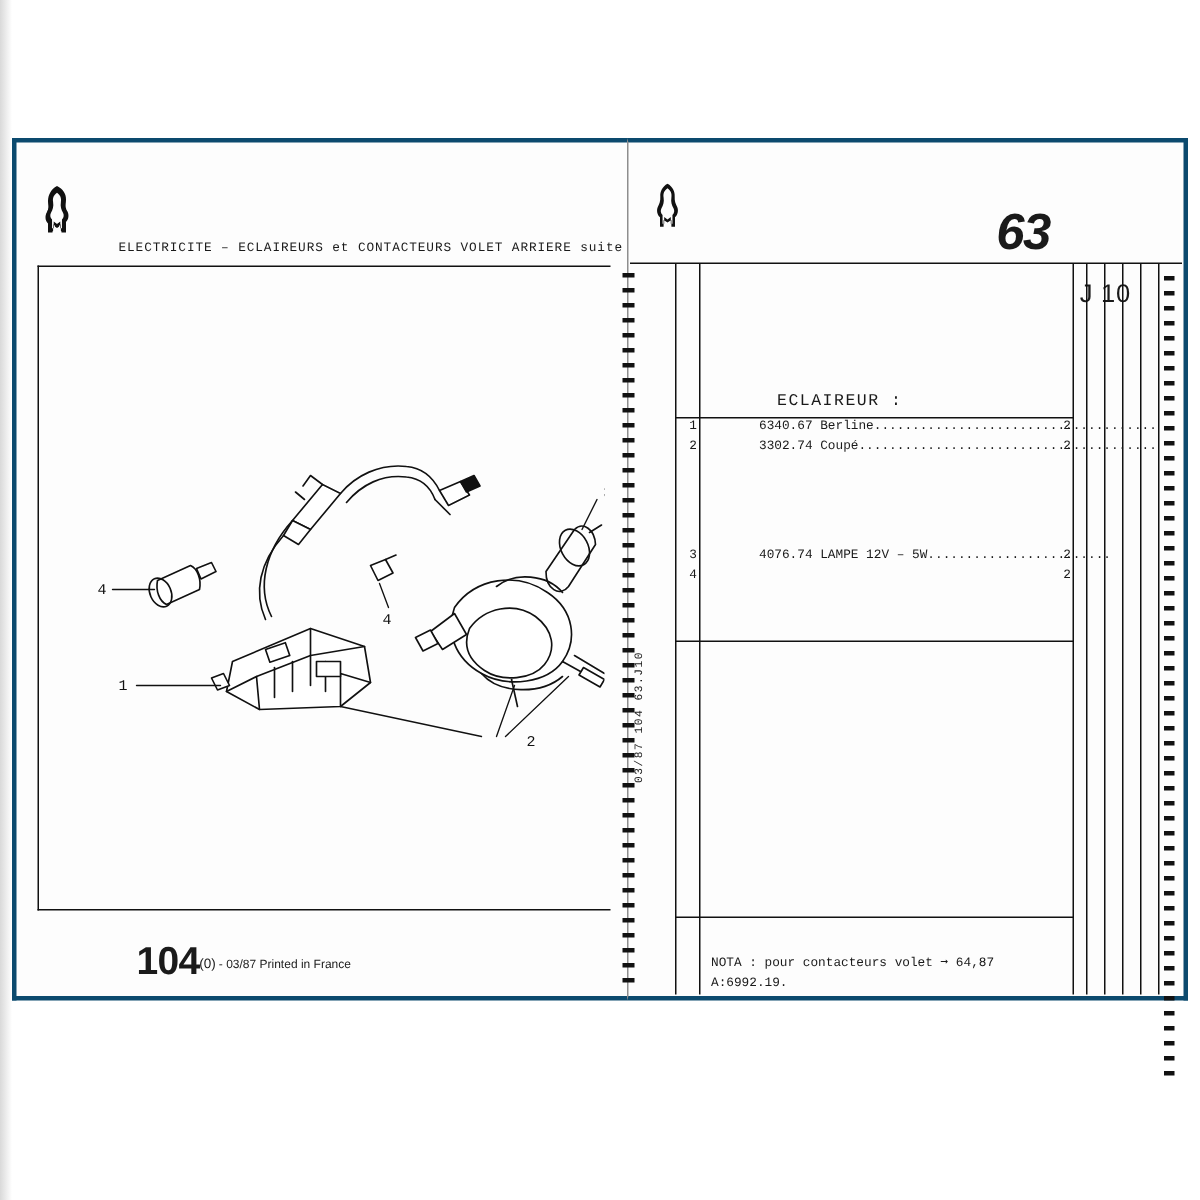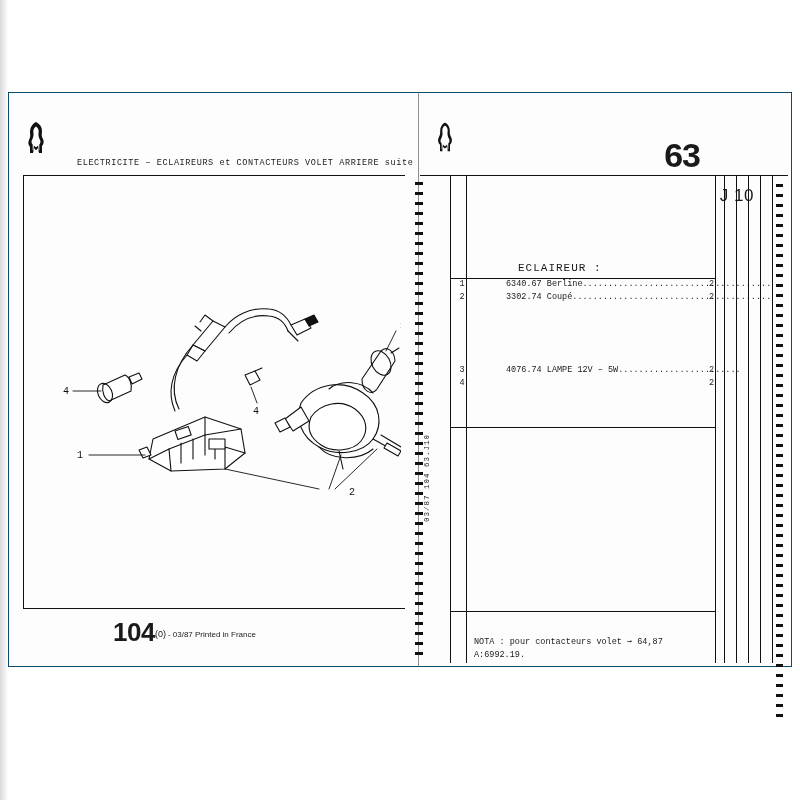--- a/index.html
+++ b/index.html
@@ -27,21 +27,21 @@
     top: 92px;
     width: 784px;
     height: 575px;
   }
 
   .leaf {
     position: absolute;
     top: 0;
     bottom: 0;
     background: #fdfdfd;
-    border: 1px solid #0c4a6e;
+    border: 3px solid #0c4a6e;
     box-sizing: border-box;
   }
   .leaf.left {
     left: 0;
     width: 410px;
     border-right: none;
   }
   .leaf.right {
     left: 410px;
     width: 374px;
@@ -86,23 +86,22 @@
     left: 68px;
     top: 65px;
     font-size: 8.5px;
     letter-spacing: 0.6px;
     white-space: nowrap;
   }
 
   .left-footer {
     position: absolute;
     left: 80px;
-    bottom: 18px;
+    bottom: 8px;
     white-space: nowrap;
-    margin-left: 24px;
   }
   .left-footer .pg {
     font-family: "Liberation Sans", sans-serif;
     font-size: 26px;
     font-weight: bold;
     letter-spacing: -0.5px;
   }
   .left-footer .pgsub {
     font-family: "Liberation Sans", sans-serif;
     font-size: 9px;
@@ -126,20 +125,21 @@
     border-top: 1px solid #111;
   }
   .chapter-num {
     position: absolute;
     right: 92px;
     top: 44px;
     font-family: "Liberation Sans", sans-serif;
     font-size: 34px;
     font-weight: bold;
     letter-spacing: -1px;
+    font-style: italic;
   }
   .chapter-code {
     position: absolute;
     right: 38px;
     top: 52px;
     font-family: "Liberation Sans", sans-serif;
     font-size: 17px;
     letter-spacing: 0.5px;
     margin-top: 42px;
   }

